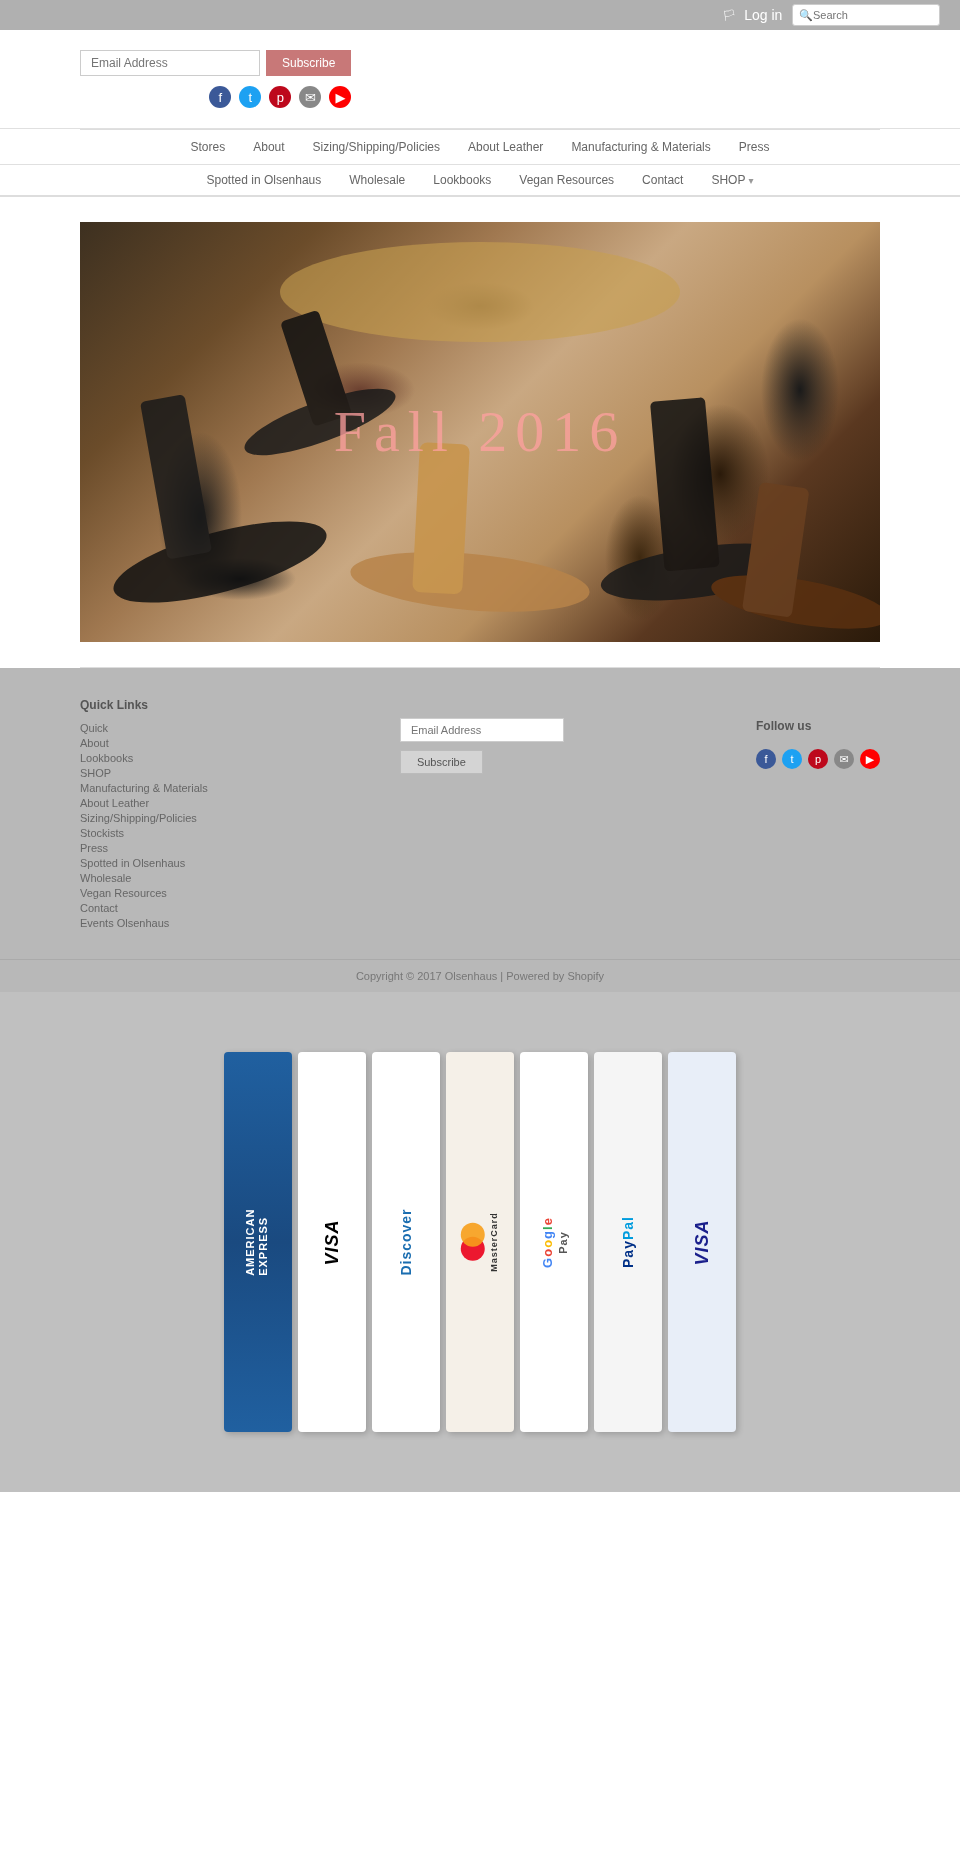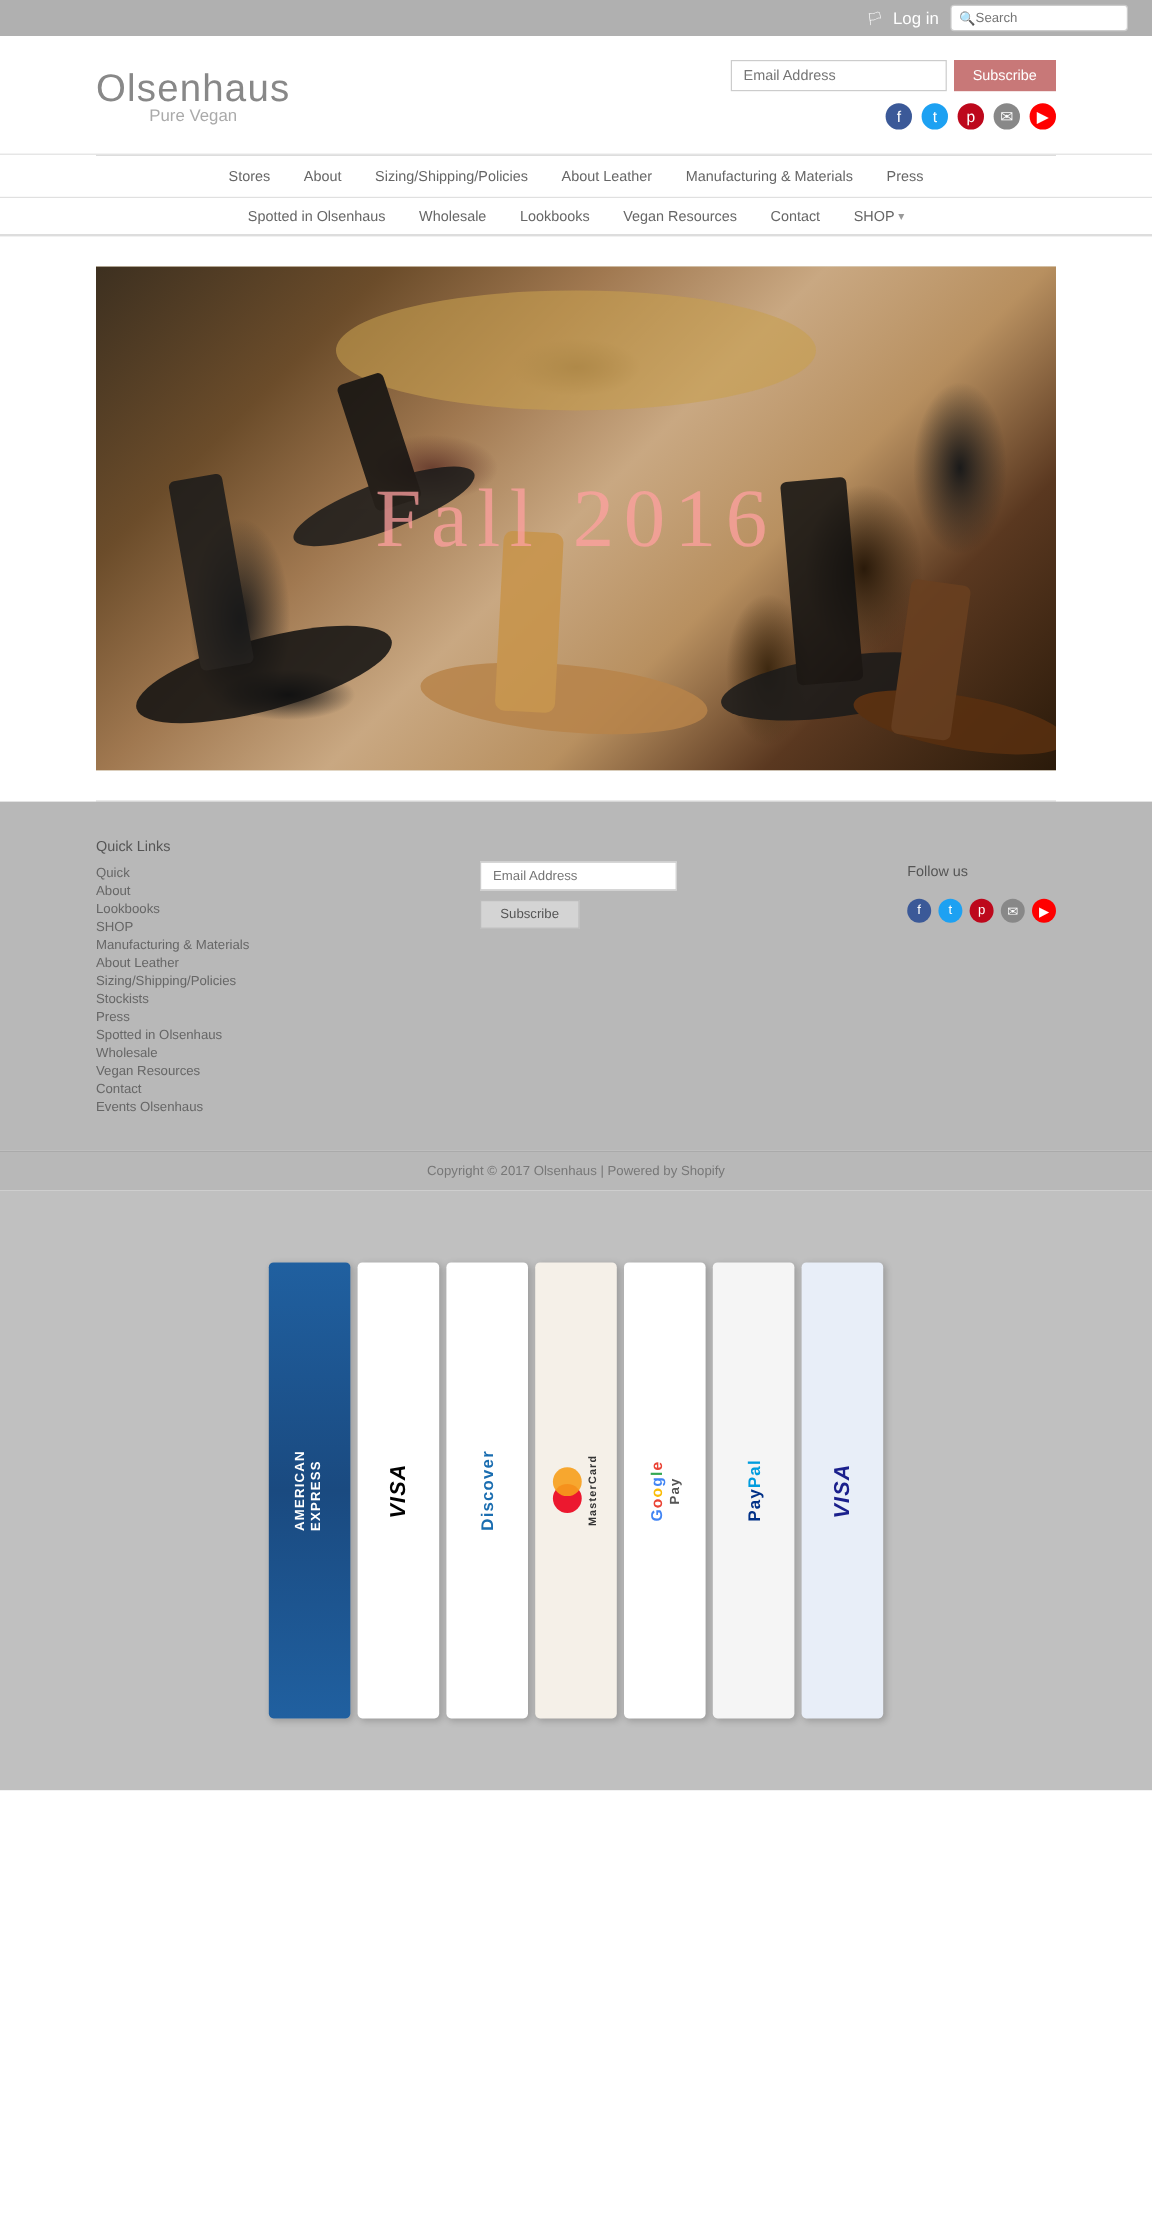--- a/index.html
+++ b/index.html
@@ -143,40 +143,40 @@
         radial-gradient(ellipse 60px 120px at 15% 70%, #1a1a1a 0%, transparent 70%),
         radial-gradient(ellipse 80px 30px at 20% 85%, #1a1a1a 0%, transparent 70%),
         radial-gradient(ellipse 70px 100px at 80% 60%, #2a1a0a 0%, transparent 70%),
         radial-gradient(ellipse 50px 90px at 70% 80%, #3d2810 0%, transparent 70%),
         radial-gradient(ellipse 90px 40px at 50% 20%, #8b6840 0%, transparent 60%),
         radial-gradient(ellipse 60px 110px at 90% 40%, #1a1a1a 0%, transparent 65%),
         radial-gradient(ellipse 100px 50px at 35% 40%, #6b4030 0%, transparent 55%);
     }
     .hero-text {
       position: absolute;
-      font-size: 69px;
+      font-size: 58px;
       font-weight: 300;
       color: rgba(255, 160, 160, 0.75);
       letter-spacing: 8px;
       font-family: Georgia, serif;
       z-index: 2;
       text-align: center;
       line-height: 1;
     }
 
     
     .footer {
       background: #b8b8b8;
       padding: 30px 80px;
       display: flex;
       gap: 20px;
       justify-content: space-between;
     }
     .footer-col { display: flex; flex-direction: column; gap: 4px; }
-    .footer-heading { font-size: 12px; color: #555; font-weight: normal; margin-bottom: 6px; }
+    .footer-heading { font-size: 12px; color: #555; font-weight: bold; margin-bottom: 6px; }
     .footer-links { display: flex; flex-direction: column; gap: 3px; }
     .footer-links a { font-size: 11px; color: #666; text-decoration: none; }
     .footer-email-area { display: flex; flex-direction: column; gap: 8px; }
     .footer-email-area input {
       border: 1px solid #ccc;
       padding: 5px 10px;
       font-size: 11px;
       color: #999;
       outline: none;
       background: #fff;
@@ -266,24 +266,20 @@
     <span>🏳</span>
     <a>Log in</a>
   </div>
   <div class="search-bar">
     <span class="search-icon-char">🔍</span>
     <input type="text" placeholder="Search" style="">
   </div>
 </div>
 
 <div class="header">
-  <div class="logo-area">
-    <span class="logo-text">Olsenhaus</span>
-    <span class="logo-sub">Pure Vegan</span>
-  </div>
   <div class="header-right">
     <div class="email-subscribe">
       <input type="email" placeholder="Email Address" style="">
       <button class="subscribe-btn">Subscribe</button>
     </div>
     <div class="social-icons">
       <div class="social-icon si-fb">f</div>
       <div class="social-icon si-tw">t</div>
       <div class="social-icon si-pi">p</div>
       <div class="social-icon si-em">✉</div>

